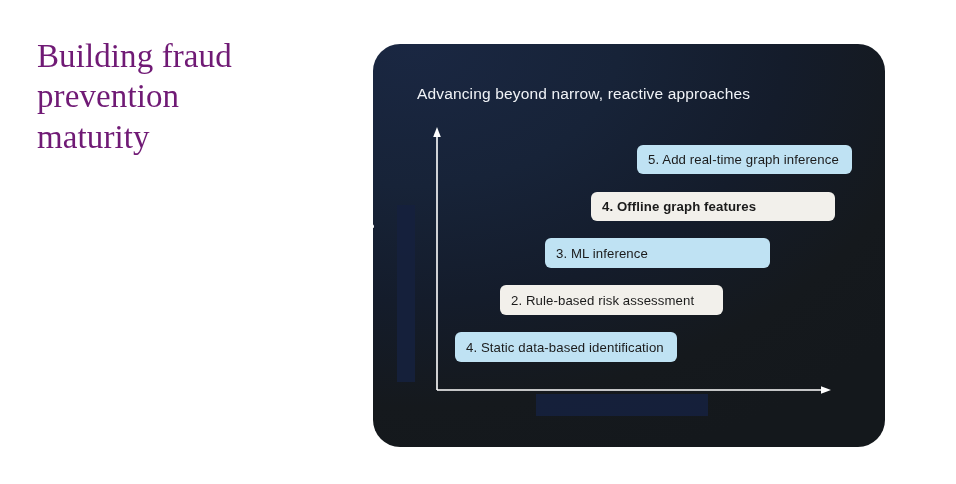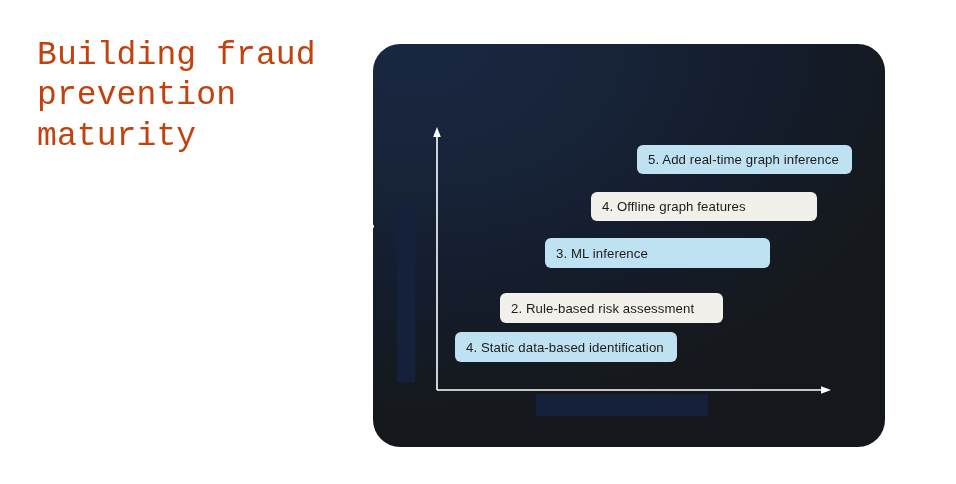--- a/index.html
+++ b/index.html
@@ -15,24 +15,24 @@
     overflow: hidden;
     position: relative;
   }
 
   
   .slide-title {
     position: absolute;
     left: 37px;
     top: 36px;
     width: 300px;
-    font-family: Liberation Mono, monospace;
+    font-family: Liberation Serif, serif;
     font-size: 33px;
     line-height: 1.22;
-    color: #c2410c;
+    color: #701a75;
     letter-spacing: 0.1px;
     white-space: pre-line;
   }
 
   
   .panel {
     position: absolute;
     left: 373px;
     top: 44px;
     width: 512px;
@@ -129,44 +129,45 @@
 
 <div class="slide-title">Building fraud
 prevention
 maturity</div>
 
 <div class="panel">
 
   <div class="band band-y"></div>
   <div class="band band-x"></div>
 
+  <div class="panel-subtitle">Advancing beyond narrow, reactive approaches</div>
 
   <svg class="axis-svg" viewBox="0 0 512 403" xmlns="http://www.w3.org/2000/svg">
 
     <line x1="64" y1="346" x2="64" y2="89" stroke="#ffffff" stroke-width="1.6"></line>
     <polygon points="64,83 60.2,93 67.8,93" fill="#ffffff"></polygon>
 
     <line x1="64" y1="346" x2="451" y2="346" stroke="#ffffff" stroke-width="1.6"></line>
     <polygon points="458,346 448,342.2 448,349.8" fill="#ffffff"></polygon>
   </svg>
 
   <div class="axis-label axis-label-y">Accuracy</div>
 
 
   <div id="steps-layer">
       <div class="step blue" style="left: 82px; top: 288px; width: 222px; height: 30px;">
         <span>4. Static data-based identification</span>
       </div>
-      <div class="step cream" style="left: 127px; top: 249px; width: 223px; height: 30px;">
+      <div class="step cream" style="left: 127px; top: 241px; width: 223px; height: 30px;">
         <span>2. Rule-based risk assessment</span>
       </div>
       <div class="step blue" style="left: 172px; top: 194px; width: 225px; height: 30px; border-radius: 6px;">
         <span>3. ML inference</span>
       </div>
-      <div class="step cream" style="left: 218px; top: 148px; width: 226px; height: 29px;">
+      <div class="step cream" style="left: 218px; top: 148px; width: 244px; height: 29px; font-weight: bold;">
         <span>4. Offline graph features</span>
       </div>
       <div class="step blue" style="left: 264px; top: 101px; width: 215px; height: 29px;">
         <span>5. Add real-time graph inference</span>
       </div>
     </div>
 
 </div>
 
 </body></html>

